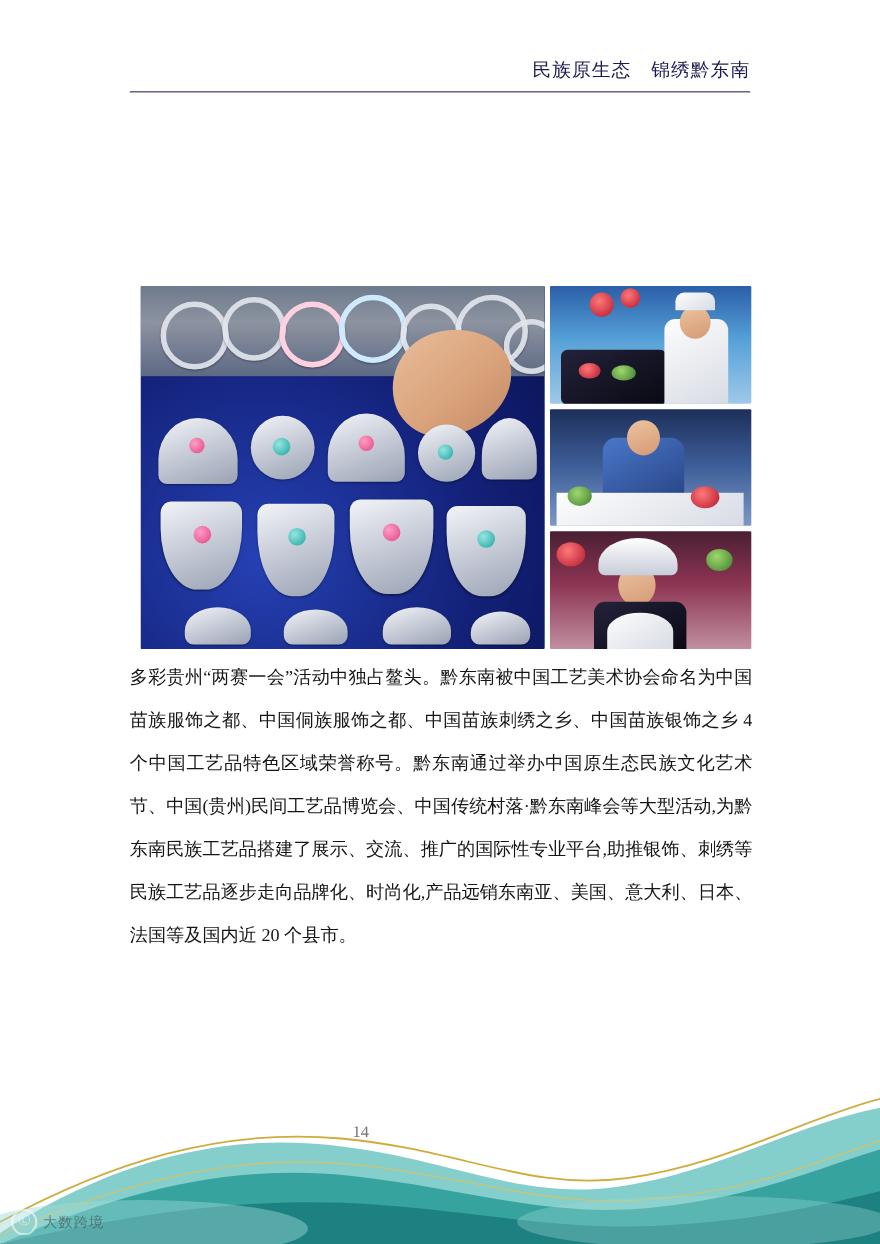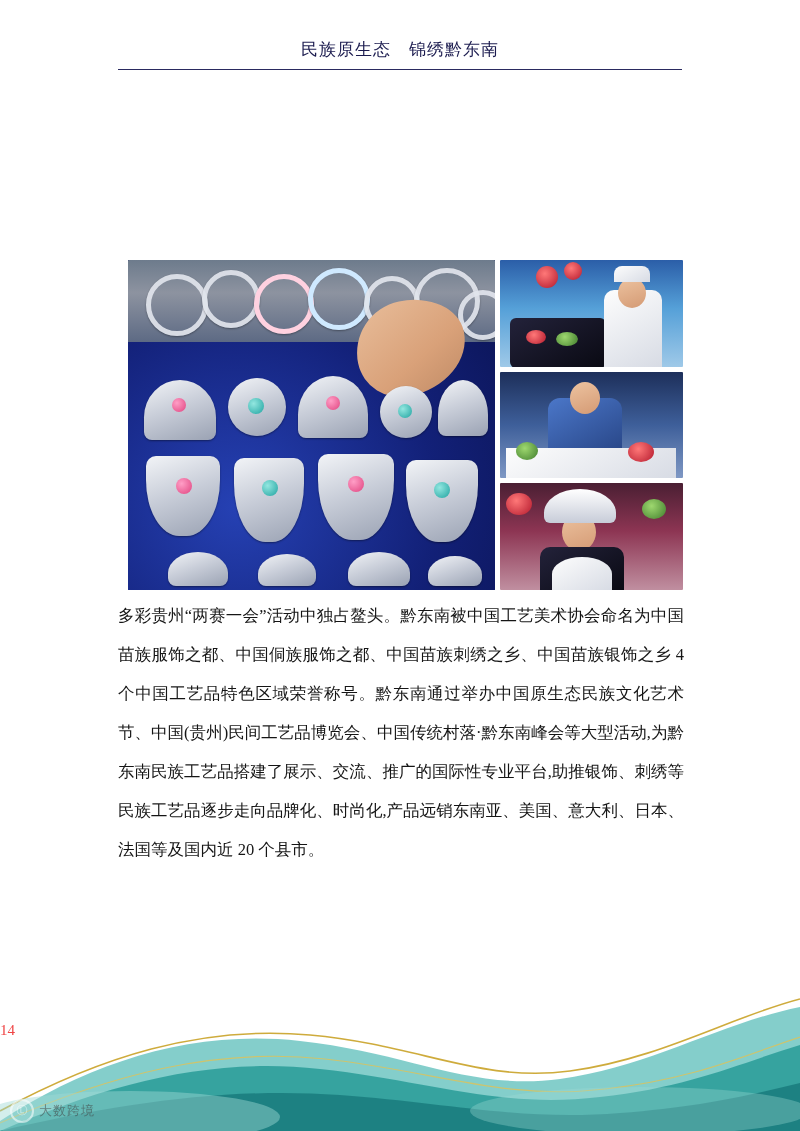--- a/index.html
+++ b/index.html
@@ -15,24 +15,24 @@
     width: 800px;
     height: 1131px;
     background: #ffffff;
     overflow: hidden;
     box-sizing: border-box;
   }
 
   
   .header {
     position: absolute;
-    top: 38px;
+    top: 52px;
     left: 118px;
     width: 564px;
-    text-align: center;
+    text-align: right;
   }
   .header-title {
     font-family: "Liberation Serif", "DejaVu Serif", serif;
     font-size: 17px;
     color: #1a1a4e;
     letter-spacing: 1px;
     white-space: pre;
   }
   .header-rule {
     margin-top: 8px;
@@ -184,23 +184,24 @@
     background: linear-gradient(180deg,#ffffff,#c7ccd8);
     border-radius: 50% 50% 6px 6px / 70% 70% 6px 6px;
   }
 
   
   .page-number {
     position: absolute;
     top: 1022px;
     left: 0;
     width: 656px;
+    text-align: center;
     font-family: "Liberation Serif", "DejaVu Serif", serif;
     font-size: 15px;
-    color: #ef4444;
+    color: #737373;
   }
 
   
   .footer-deco {
     position: absolute;
     left: 0;
     bottom: 0;
     width: 800px;
     height: 160px;
     overflow: hidden;

